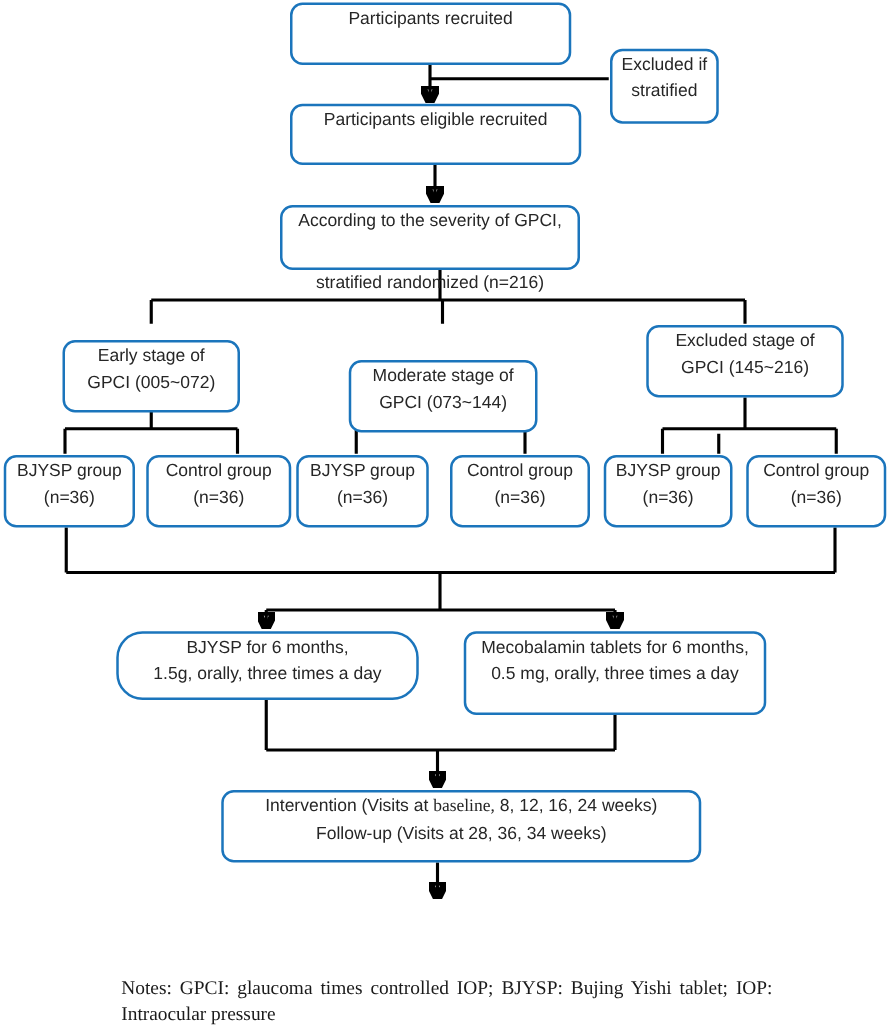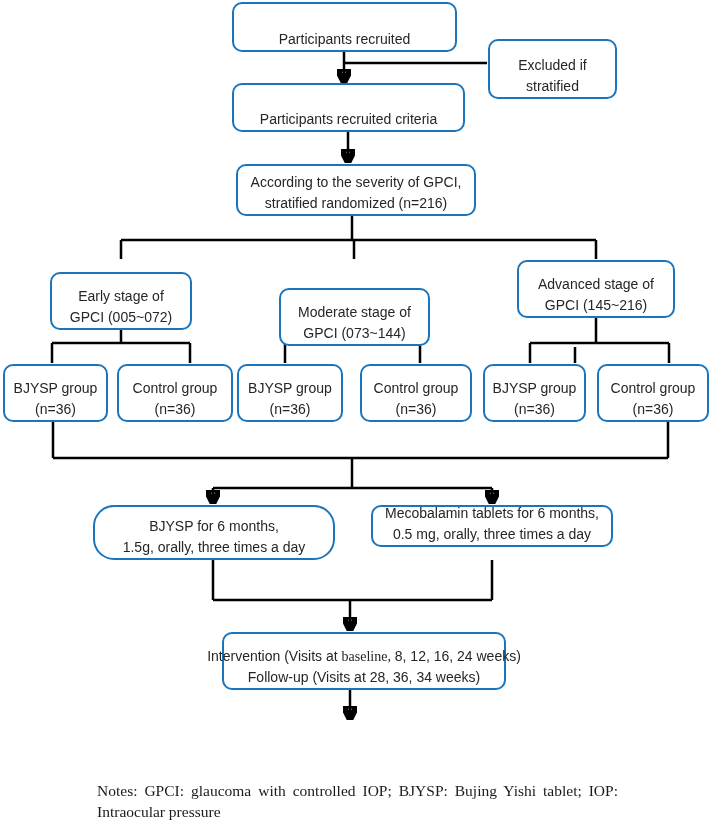--- a/index.html
+++ b/index.html
@@ -17,21 +17,21 @@
   }
   .wires{position:absolute;left:0;top:0;z-index:1;}
   .wires path, .wires line{stroke:var(--line);stroke-width:2.5;fill:none;}
   .node{
     position:absolute;z-index:2;
     box-sizing:border-box;
     border:2.5px solid var(--border);
     border-radius:10px;
     background:#ffffff;
     display:flex;flex-direction:column;
-    align-items:center;justify-content:flex-end;
+    align-items:center;justify-content:flex-start;
     text-align:center;
     color:var(--text);
     font-size:14px;line-height:1.5;
   }
   .node .ln{white-space:nowrap;}
   .small{font-size:14px;}
   .serif{font-family:"Liberation Serif", serif;}
   .notes{
     position:absolute;z-index:2;
     left:97px;top:781px;width:521px;
@@ -72,44 +72,44 @@
     <path d="M213,560 V600 M492,560 V600 M213,600 H492"></path>
     <line x1="350" y1="600" x2="350" y2="628" marker-end="url(#arw)"></line>
 
     <line x1="350" y1="690" x2="350" y2="717" marker-end="url(#arw)"></line>
   </svg>
 
   <div class="node" style="left:232px;top:2px;width:225px;height:50px;">
     <div class="ln">Participants recruited</div>
   </div>
 
-  <div class="node" style="left:488px;top:39px;width:129px;height:60px;">
+  <div class="node" style="left:488px;top:39px;width:87px;height:60px;">
     <div class="ln">Excluded if</div>
     <div class="ln">stratified</div>
   </div>
 
   <div class="node" style="left:232px;top:83px;width:233px;height:49px;">
-    <div class="ln">Participants recruited criteria</div>
+    <div class="ln">Participants eligible recruited</div>
   </div>
 
-  <div class="node" style="left:236px;top:164px;width:240px;height:52px;">
+  <div class="node" style="left:224px;top:164px;width:240px;height:52px;gap:28px;">
     <div class="ln">According to the severity of GPCI,</div>
     <div class="ln">stratified randomized (n=216)</div>
   </div>
 
   <div class="node" style="left:50px;top:272px;width:142px;height:58px;">
     <div class="ln">Early stage of</div>
     <div class="ln">GPCI (005~072)</div>
   </div>
   <div class="node" style="left:279px;top:260px;width:151px;height:58px;margin-top:28px;">
     <div class="ln">Moderate stage of</div>
     <div class="ln">GPCI (073~144)</div>
   </div>
   <div class="node" style="left:517px;top:260px;width:158px;height:58px;">
-    <div class="ln">Advanced stage of</div>
+    <div class="ln">Excluded stage of</div>
     <div class="ln">GPCI (145~216)</div>
   </div>
 
   <div class="node small" style="left:3px;top:364px;width:105px;height:58px;">
     <div class="ln">BJYSP group</div>
     <div class="ln">(n=36)</div>
   </div>
   <div class="node small" style="left:117px;top:364px;width:116px;height:58px;">
     <div class="ln">Control group</div>
     <div class="ln">(n=36)</div>
@@ -128,29 +128,29 @@
   </div>
   <div class="node small" style="left:597px;top:364px;width:112px;height:58px;">
     <div class="ln">Control group</div>
     <div class="ln">(n=36)</div>
   </div>
 
   <div class="node small" style="left:93px;top:505px;width:242px;height:55px;border-radius:21px;">
     <div class="ln">BJYSP for 6 months,</div>
     <div class="ln">1.5g, orally, three times a day</div>
   </div>
-  <div class="node small" style="left:371px;top:505px;width:242px;height:42px;">
+  <div class="node small" style="left:371px;top:505px;width:242px;height:67px;">
     <div class="ln">Mecobalamin tablets for 6 months,</div>
     <div class="ln">0.5 mg, orally, three times a day</div>
   </div>
 
-  <div class="node small" style="left:177px;top:632px;width:284px;height:58px;margin-left:45px;">
+  <div class="node small" style="left:177px;top:632px;width:384px;height:58px;">
     <div class="ln"><span>Intervention (Visits at </span><span class="serif">baseline,</span><span> 8, 12, 16, 24 weeks)</span></div>
     <div class="ln">Follow-up (Visits at 28, 36, 34 weeks)</div>
   </div>
 
 
   <div class="notes">
-    <div class="jl">Notes: GPCI: glaucoma with controlled IOP; BJYSP: Bujing Yishi tablet; IOP:</div>
+    <div class="jl">Notes: GPCI: glaucoma times controlled IOP; BJYSP: Bujing Yishi tablet; IOP:</div>
     <div>Intraocular pressure</div>
   </div>
 
 </div>
 
 </body></html>

